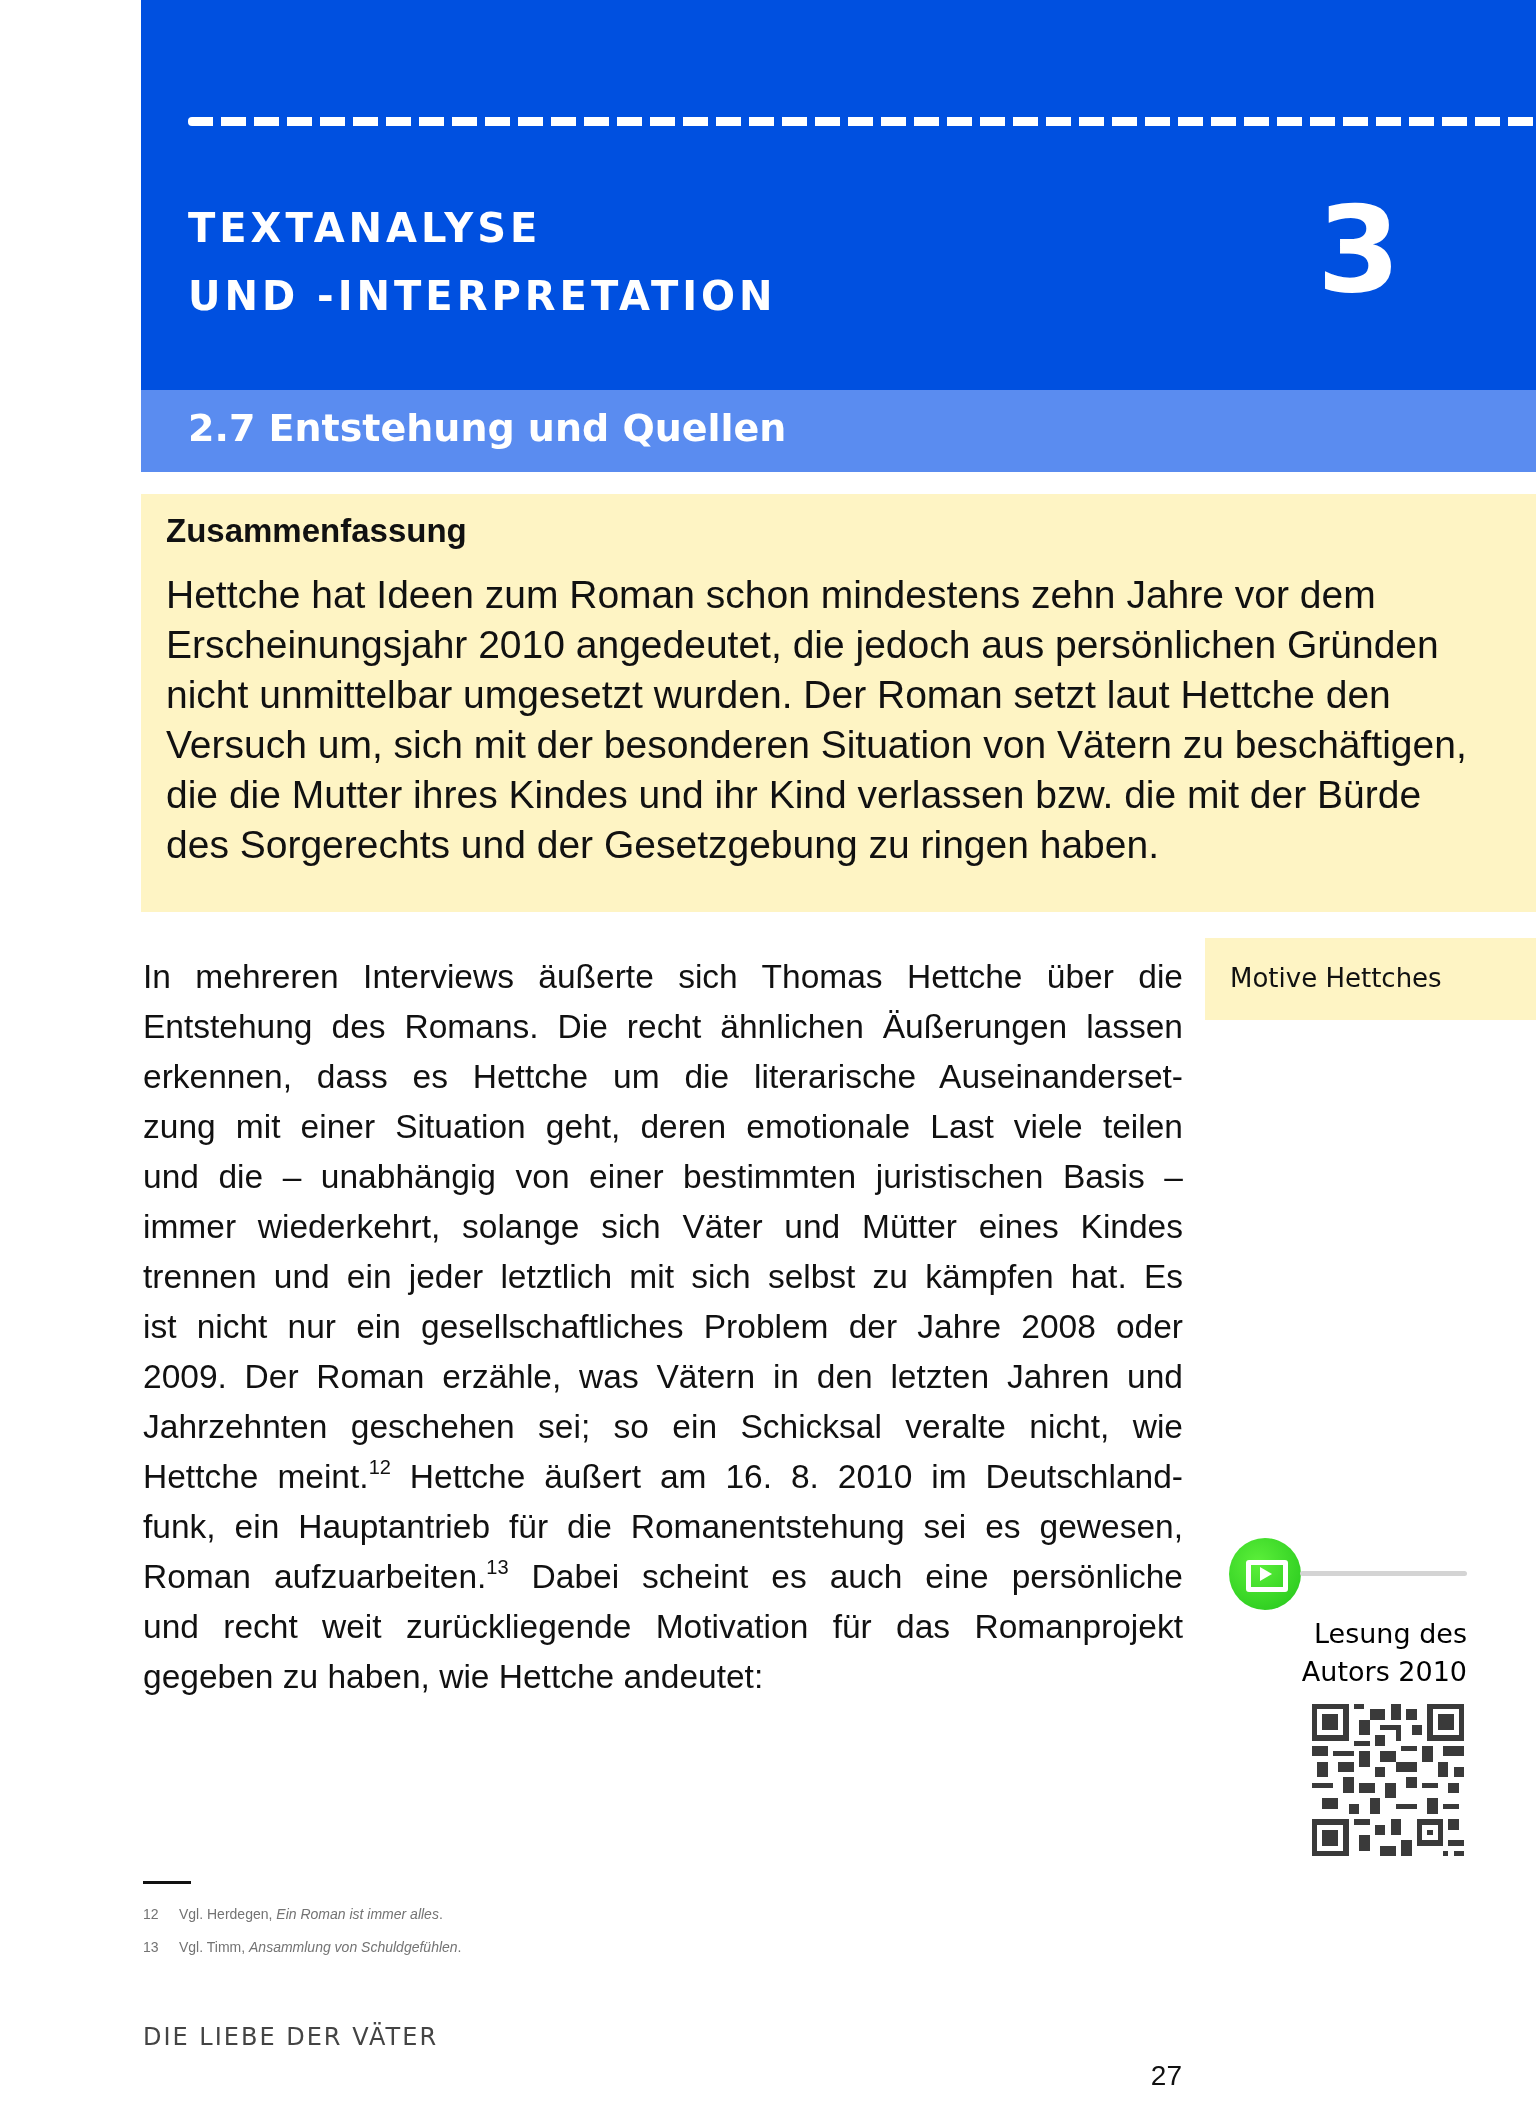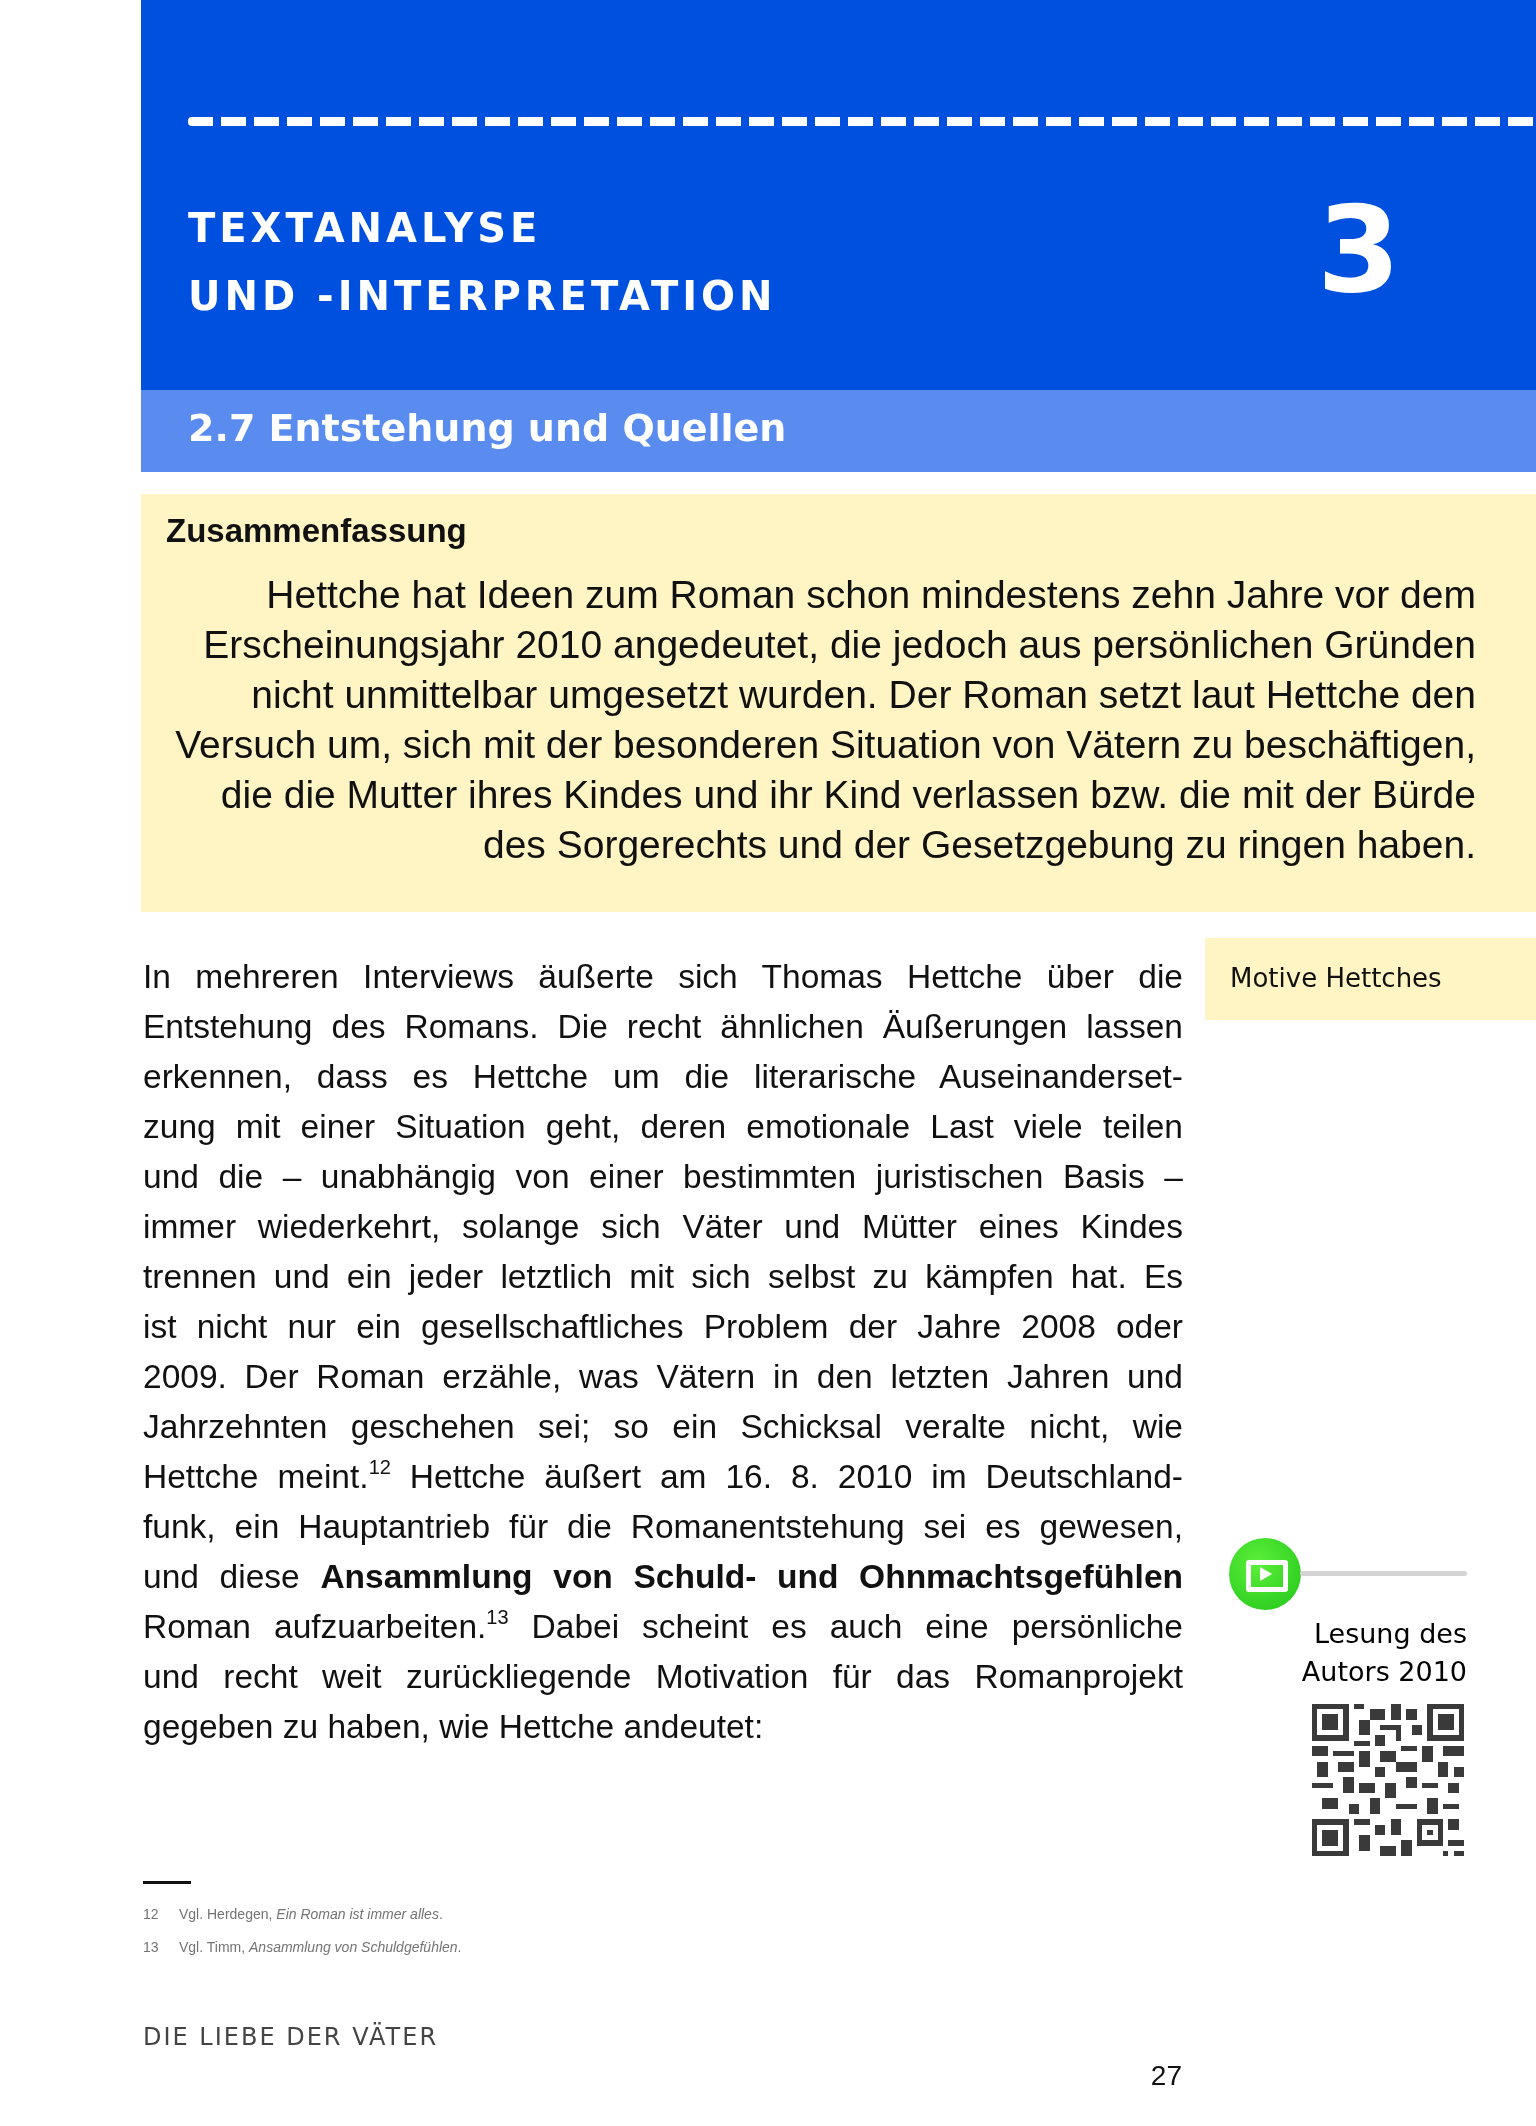--- a/index.html
+++ b/index.html
@@ -18,21 +18,21 @@
     .chapter-number { position: absolute; left: 1176px; top: 180px; color: #fff;
                       font-family: "DejaVu Sans", sans-serif; font-weight: bold; font-size: 120px;
                       line-height: 140px; }
 
     .section-bar { position: absolute; left: 141px; top: 390px; width: 1395px; height: 82px;
                    background: #5a8cf0; }
     .section-title { position: absolute; left: 47px; top: 16px; color: #fff;
                      font-family: "DejaVu Sans", sans-serif; font-weight: bold; font-size: 38px; }
 
     .summary-box { position: absolute; left: 141px; top: 494px; width: 1395px; height: 418px;
-                   background: #fef4c4; text-align: right; }
+                   background: #fef4c4; }
     .summary-heading { position: absolute; left: 25px; top: 18px; font-weight: bold; font-size: 33px;
                        color: #111; }
     .summary-text { position: absolute; left: 25px; top: 76px; width: 1310px; font-size: 39px;
                     line-height: 50px; color: #111; }
 
     .body-text { position: absolute; left: 143px; top: 952px; width: 1040px; font-size: 33.5px;
                  line-height: 50px; color: #111; text-align: justify; }
     .body-text .line { display: block; white-space: nowrap; text-align-last: justify; }
     .body-text .line.last { text-align-last: left; }
     .body-text b { font-weight: bold; }
@@ -93,21 +93,20 @@
   <span class="line">erkennen, dass es Hettche um die literarische Auseinanderset-</span>
   <span class="line">zung mit einer Situation geht, deren emotionale Last viele teilen</span>
   <span class="line">und die – unabhängig von einer bestimmten juristischen Basis –</span>
   <span class="line">immer wiederkehrt, solange sich Väter und Mütter eines Kindes</span>
   <span class="line">trennen und ein jeder letztlich mit sich selbst zu kämpfen hat. Es</span>
   <span class="line">ist nicht nur ein gesellschaftliches Problem der Jahre 2008 oder</span>
   <span class="line">2009. Der Roman erzähle, was Vätern in den letzten Jahren und</span>
   <span class="line">Jahrzehnten geschehen sei; so ein Schicksal veralte nicht, wie</span>
   <span class="line"><span>Hettche meint.</span><sup>12</sup><span> Hettche äußert am 16. 8. 2010 im Deutschland-</span></span>
   <span class="line">funk, ein Hauptantrieb für die Romanentstehung sei es gewesen,</span>
-  <span class="line"><span>und diese </span><b>Ansammlung von Schuld- und Ohnmachtsgefühlen</b></span>
   <span class="line"><span>Roman aufzuarbeiten.</span><sup>13</sup><span> Dabei scheint es auch eine persönliche</span></span>
   <span class="line">und recht weit zurückliegende Motivation für das Romanprojekt</span>
   <span class="line last">gegeben zu haben, wie Hettche andeutet:</span>
 </div>
 
 <div class="margin-note">
   <div class="margin-note-label">Motive Hettches</div>
 </div>
 
 <div class="media-icon">

